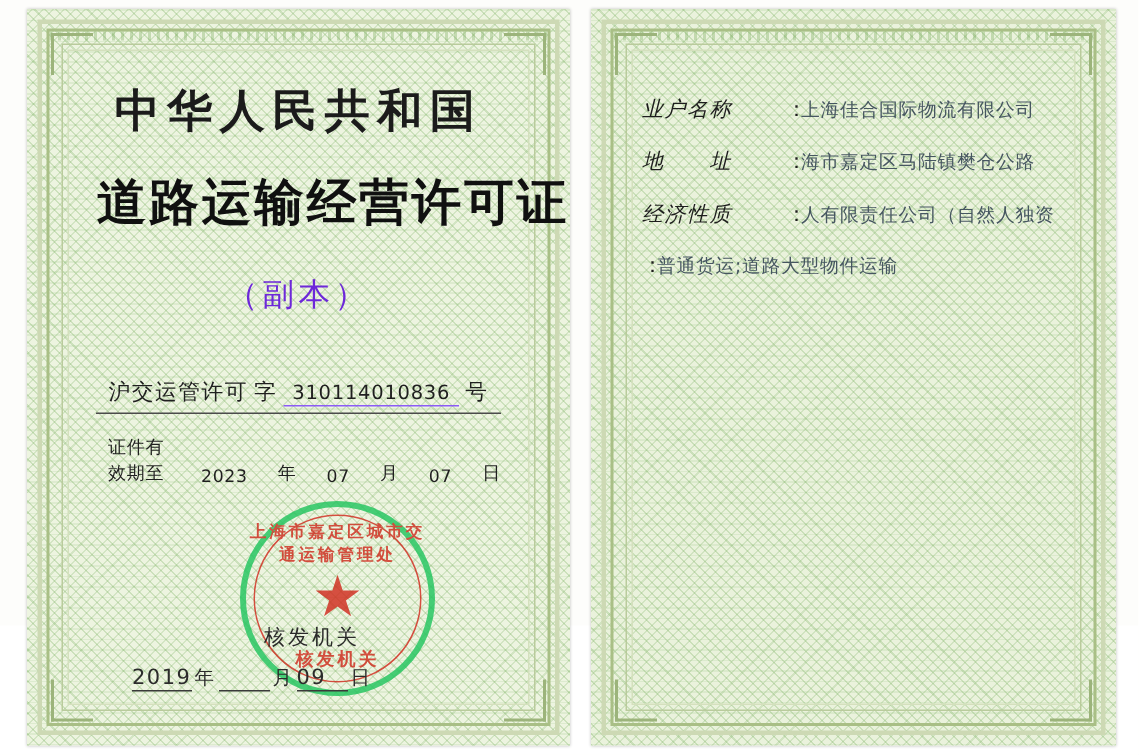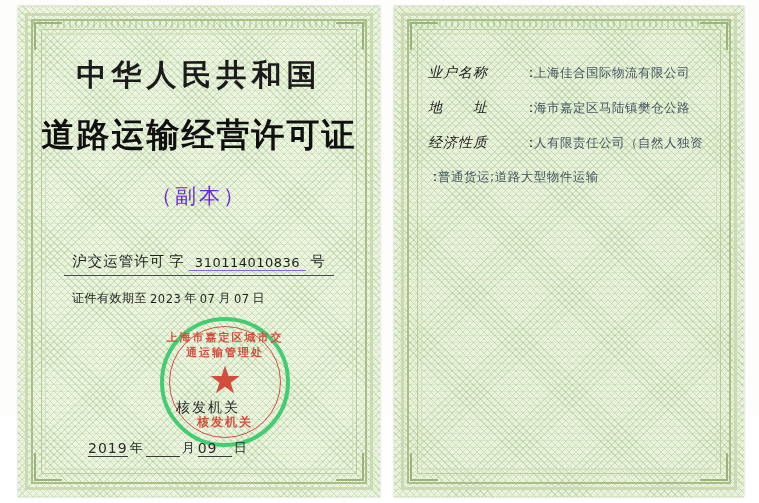--- a/index.html
+++ b/index.html
@@ -101,20 +101,21 @@
   }
   .cert-title {
     font-family: "DejaVu Serif", serif;
     font-size: 33px;
     font-weight: bold;
     color: #101010;
     letter-spacing: 2px;
     margin-top: 22px;
     text-align: center;
     white-space: nowrap;
+    padding-left: 46px;
   }
   .cert-sub {
     font-family: "DejaVu Serif", serif;
     font-size: 21px;
     color: #6d28d9;
     letter-spacing: 3px;
     margin-top: 24px;
   }
   .fields {
     width: 100%;
@@ -142,25 +143,24 @@
   }
   .rule {
     border-bottom: 1px solid #4b4b4b;
     height: 1px;
     width: 100%;
     margin-top: 3px;
   }
   .row-valid {
     font-size: 12px;
     margin-top: 14px;
-    gap: 3px;
+    gap: 20px;
     justify-content: flex-start;
     padding-left: 8px;
     letter-spacing: 0.5px;
-    align-items: center;
   }
   .row-valid .val {
     font-family: "DejaVu Sans", sans-serif;
     font-size: 11.5px;
   }
   .underline-seg {
     display: inline-block;
     border-bottom: 1px solid #8b5cf6;
     min-width: 12px;
     text-align: center;

